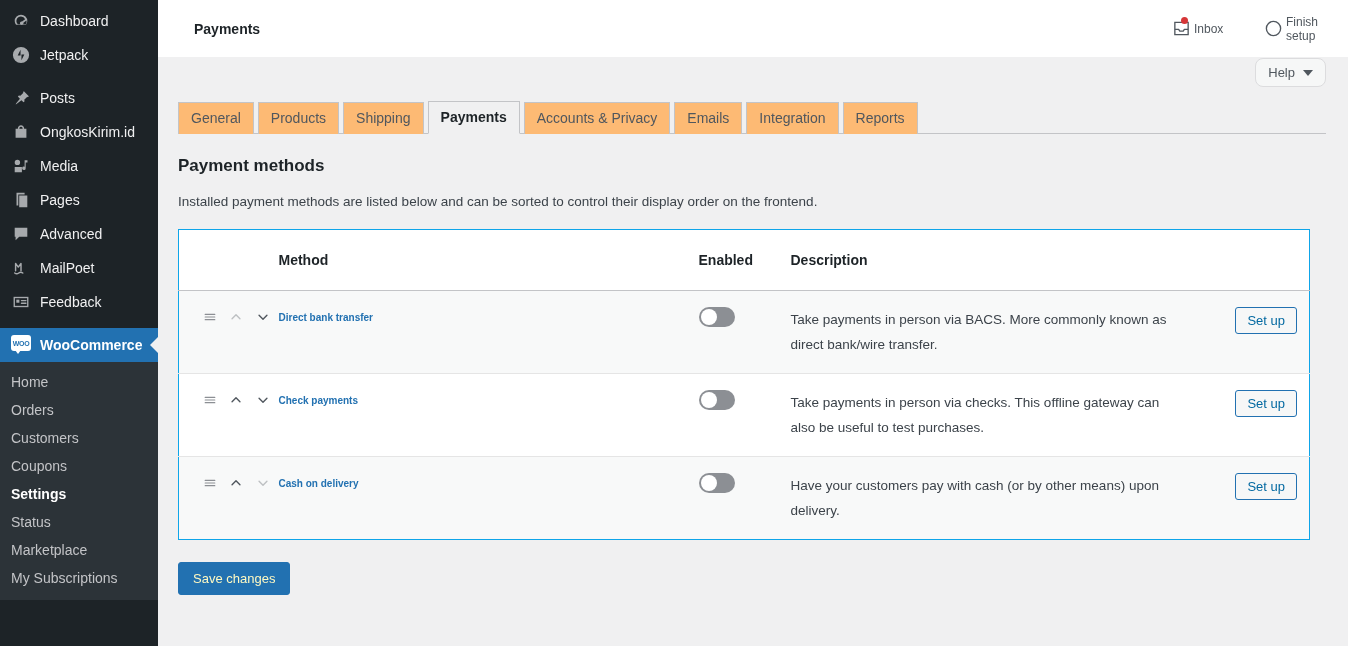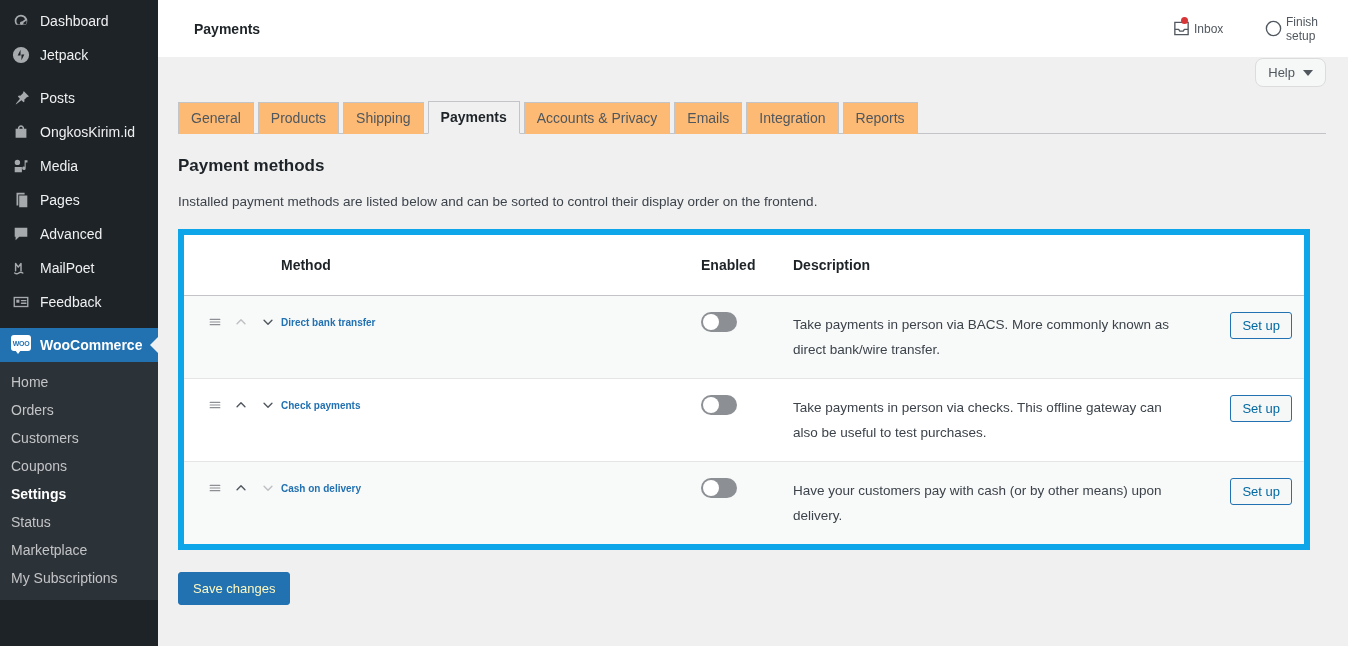--- a/index.html
+++ b/index.html
@@ -114,21 +114,21 @@
     background: #f0f0f1; color: #1d2327; font-weight: 600;
     border-bottom: 1px solid #f0f0f1; top: 1px;
   }
 
   .section-title { font-size: 17px; font-weight: 700; color: #1d2327; margin: 22px 0 0 0; }
   .section-desc { font-size: 13.5px; color: #3c434a; margin: 18px 0 0 0; }
 
   
   .pm-table {
     margin-top: 20px; width: 1132px;
-    border: 6px solid #0ea5e9; border-radius: 4px;
+    border: 1px solid #0ea5e9; border-radius: 4px;
     background: #fff; border-collapse: collapse; padding-left: 35px;
   }
   .pm-table thead th {
     background: #fff; text-align: left;
     font-size: 14px; font-weight: 600; color: #1d2327;
     padding: 22px 0 22px 0; border-bottom: 1px solid #c3c4c7;
   }
   .th-sort { width: 100px; padding-left: 20px !important; }
   .th-name { width: 420px; }
   .th-enabled { width: 92px; text-align: left !important; }

